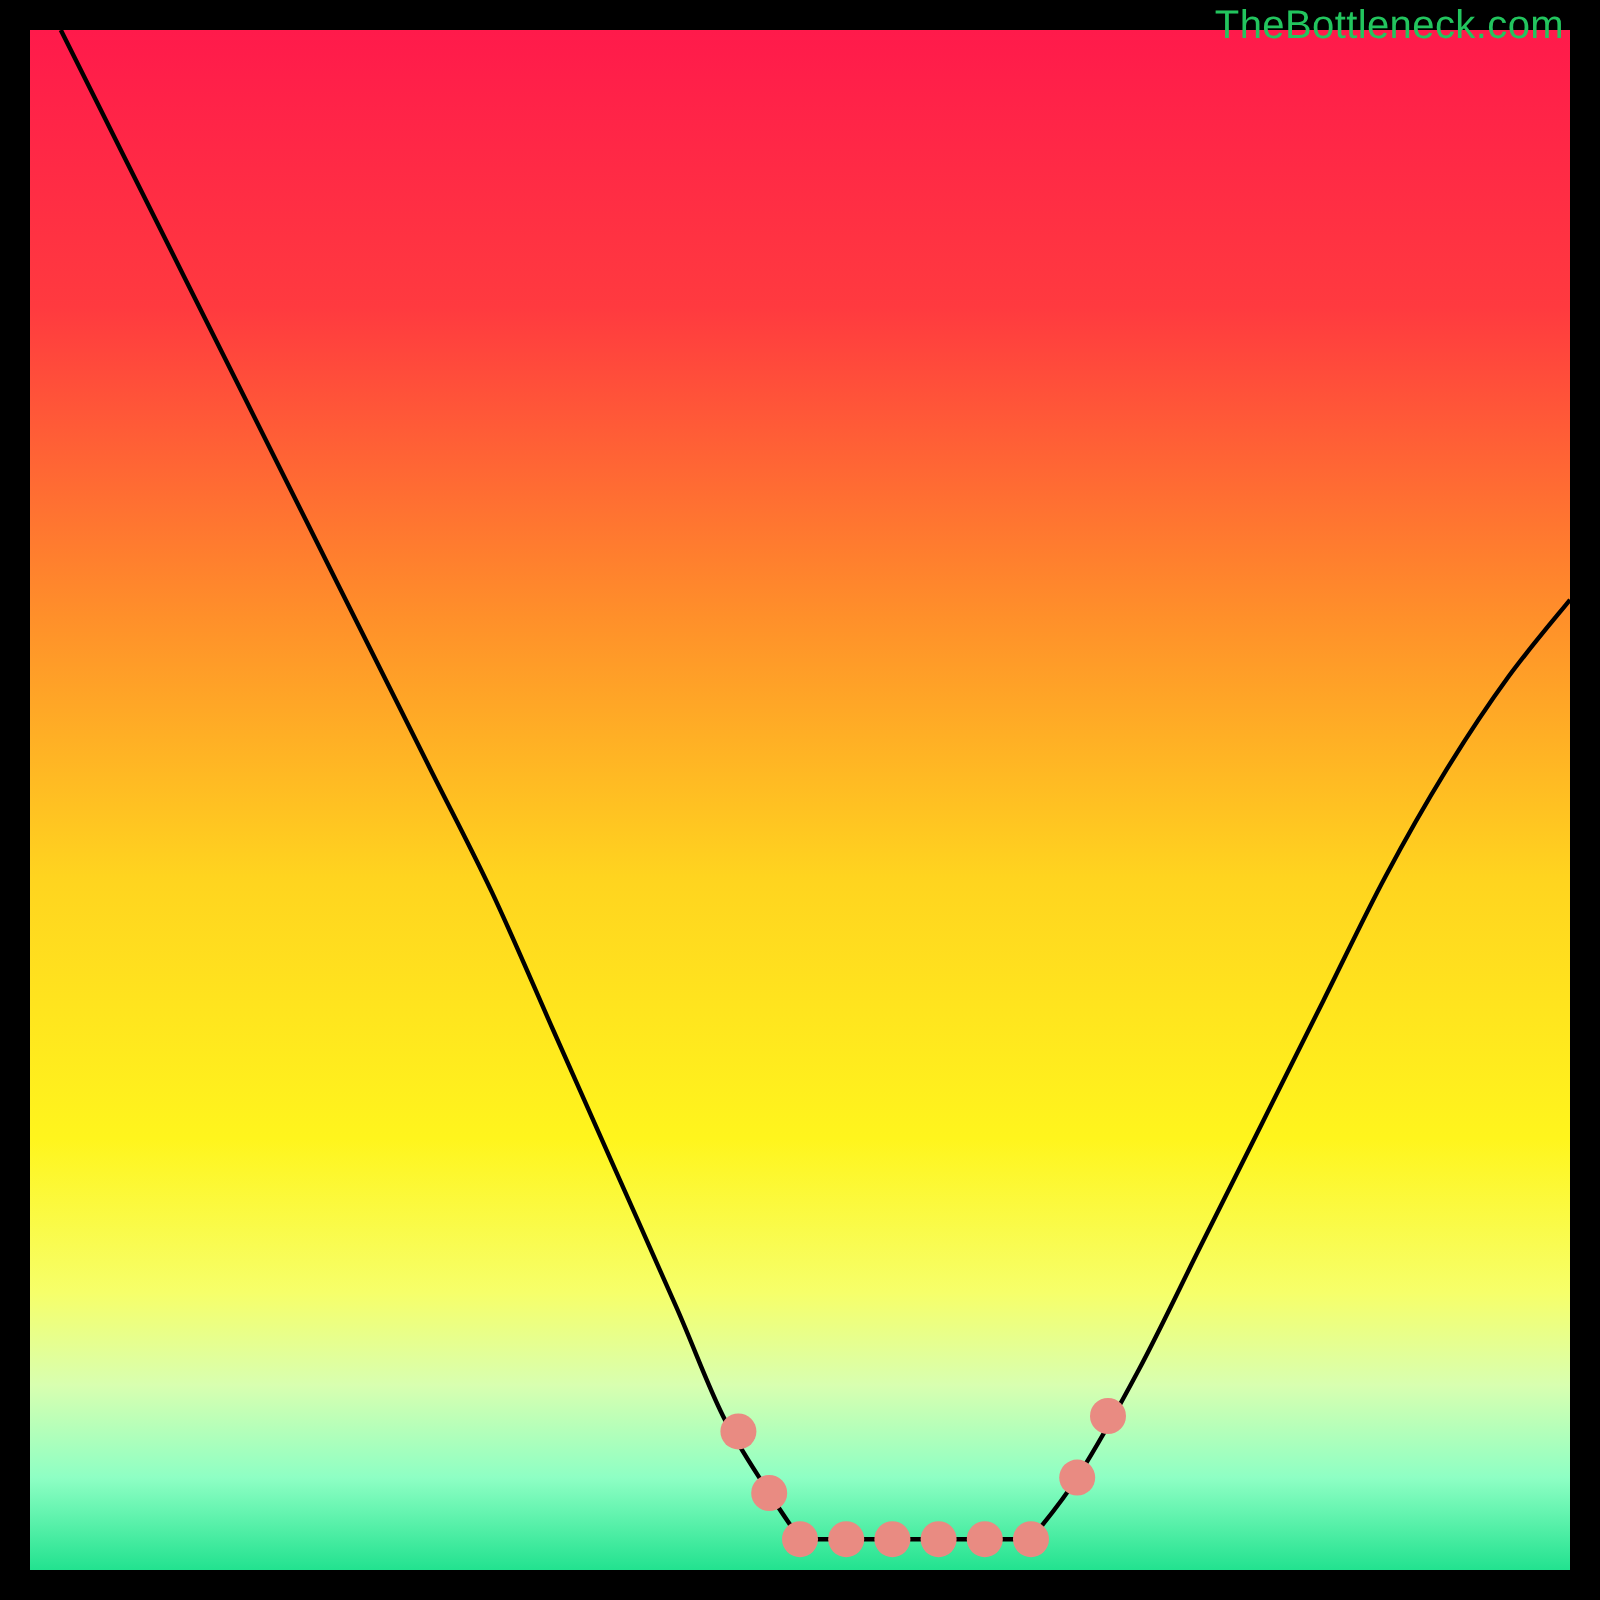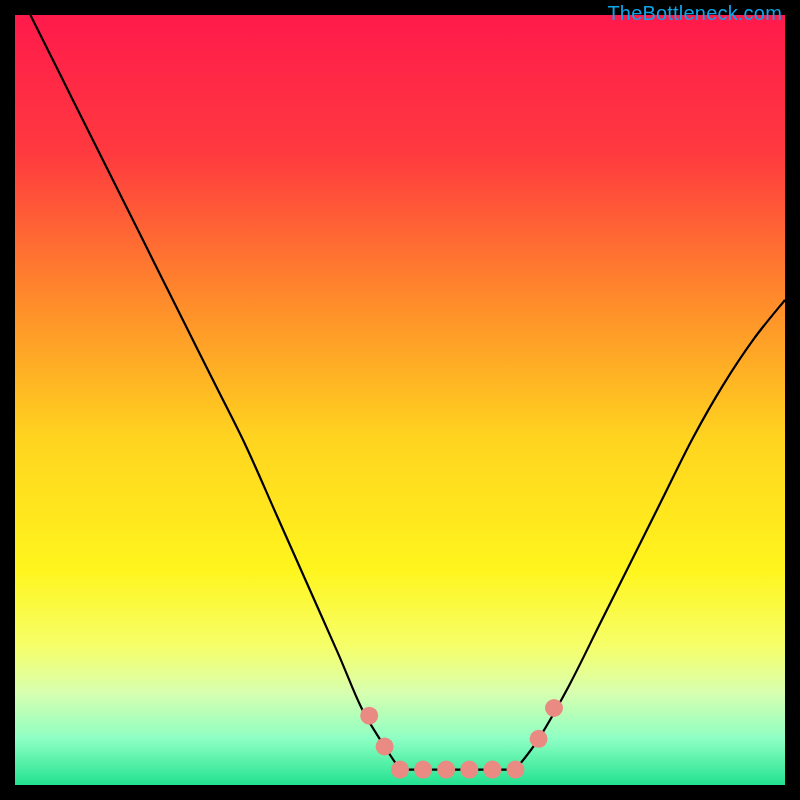--- a/index.html
+++ b/index.html
@@ -23,21 +23,21 @@
     position: absolute;
     left: 0;
     top: 0;
     width: 770px;
     height: 770px;
   }
   .watermark {
     position: absolute;
     top: 2px;
     right: 18px;
-    color: #0ea5e9;
+    color: #22c55e;
     font-size: 20px;
     font-weight: 500;
     letter-spacing: 0.2px;
     z-index: 10;
   }
 </style>
 </head>
 <body>
 
 <div class="watermark">TheBottleneck.com</div>

